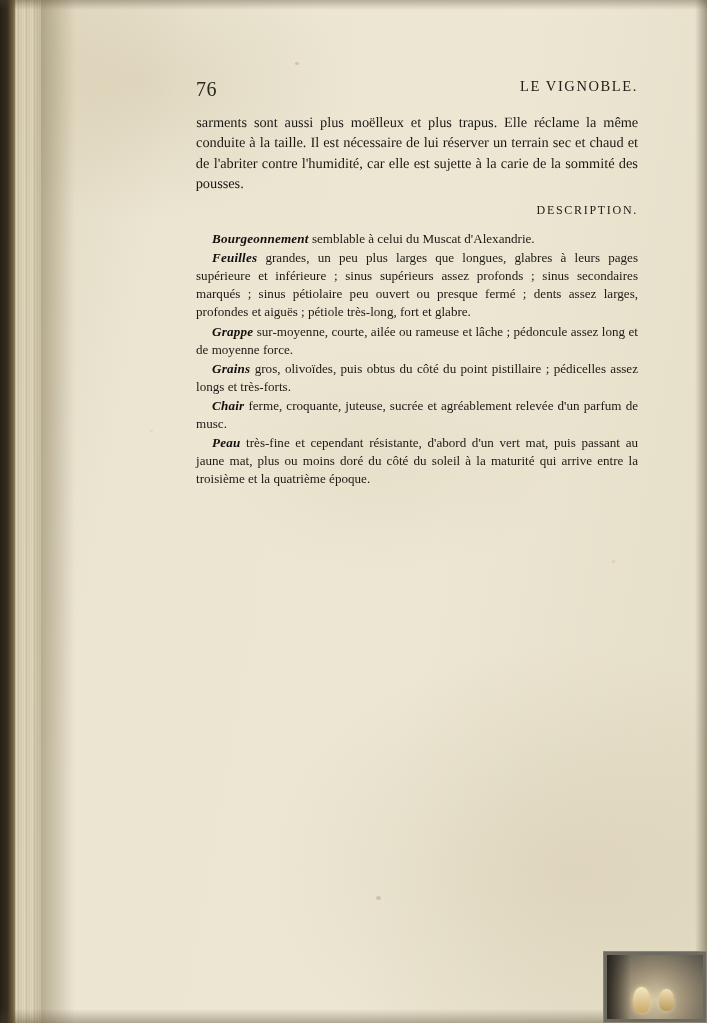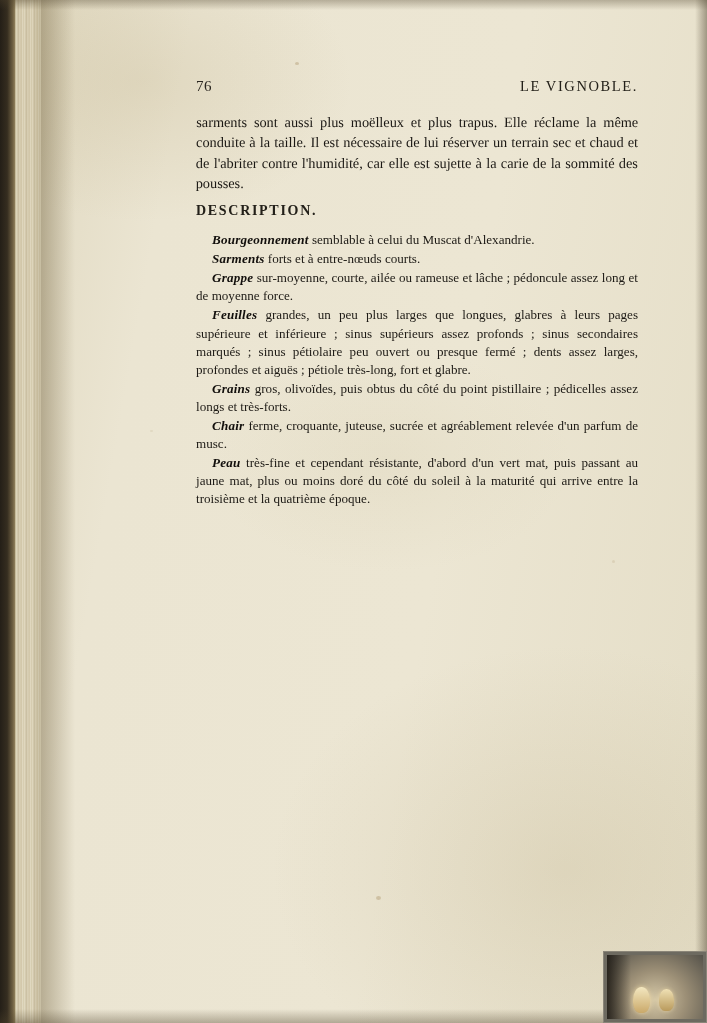--- a/index.html
+++ b/index.html
@@ -87,21 +87,21 @@
   }
 
   .header-row {
     position: relative;
     height: 22px;
     margin-bottom: 12px;
   }
   .folio {
     position: absolute;
     left: 0; top: 0;
-    font-size: 15px;
+    font-size: 20px;
     letter-spacing: 0.5px;
     color: #2a2620;
   }
   .running-head {
     position: absolute;
     left: 0; right: 0; top: 0;
     text-align: right;
     font-size: 14.5px;
     letter-spacing: 1.6px;
     color: #232019;
@@ -114,26 +114,25 @@
     margin: 0 0 6px 0;
     color: #1b1814;
     transform: skewX(-0.5deg);
   }
   .body-para.lead {
     text-align: justify;
     margin-bottom: 4px;
   }
 
   .section-label {
-    text-align: left;
-    font-size: 14px;
+    text-align: right;
+    font-size: 12px;
     letter-spacing: 1.7px;
     margin: 10px 0 12px 0;
     color: #232019;
-    font-weight: bold;
   }
 
   .entry {
     font-size: 13.1px;
     line-height: 1.38;
     text-align: justify;
     margin: 0 0 1px 0;
     text-indent: 16px;
     color: #1d1a15;
   }
@@ -208,27 +207,24 @@
     </div>
 
     <p class="body-para lead">sarments sont aussi plus moëlleux et plus trapus. Elle réclame la même conduite à la taille. Il est nécessaire de lui réserver un terrain sec et chaud et de l'abriter contre l'humidité, car elle est sujette à la carie de la sommité des pousses.</p>
 
     <div class="section-label">DESCRIPTION.</div>
 
     <p class="entry">
       <span class="term">Bourgeonnement</span><span> semblable à celui du Muscat d'Alexandrie.</span>
     </p>
     <p class="entry">
-      <span class="term">Sarments</span><span> forts et à entre-nœuds courts.</span>
+      <span class="term">Feuilles</span><span> grandes, un peu plus larges que longues, glabres à leurs pages supérieure et inférieure ; sinus supérieurs assez profonds ; sinus secondaires marqués ; sinus pétiolaire peu ouvert ou presque fermé ; dents assez larges, profondes et aiguës ; pétiole très-long, fort et glabre.</span>
     </p>
     <p class="entry">
       <span class="term">Grappe</span><span> sur-moyenne, courte, ailée ou rameuse et lâche ; pédoncule assez long et de moyenne force.</span>
-    </p>
-    <p class="entry">
-      <span class="term">Feuilles</span><span> grandes, un peu plus larges que longues, glabres à leurs pages supérieure et inférieure ; sinus supérieurs assez profonds ; sinus secondaires marqués ; sinus pétiolaire peu ouvert ou presque fermé ; dents assez larges, profondes et aiguës ; pétiole très-long, fort et glabre.</span>
     </p>
     <p class="entry">
       <span class="term">Grains</span><span> gros, olivoïdes, puis obtus du côté du point pistillaire ; pédicelles assez longs et très-forts.</span>
     </p>
     <p class="entry">
       <span class="term">Chair</span><span> ferme, croquante, juteuse, sucrée et agréablement relevée d'un parfum de musc.</span>
     </p>
     <p class="entry">
       <span class="term">Peau</span><span> très-fine et cependant résistante, d'abord d'un vert mat, puis passant au jaune mat, plus ou moins doré du côté du soleil à la maturité qui arrive entre la troisième et la quatrième époque.</span>
     </p>

